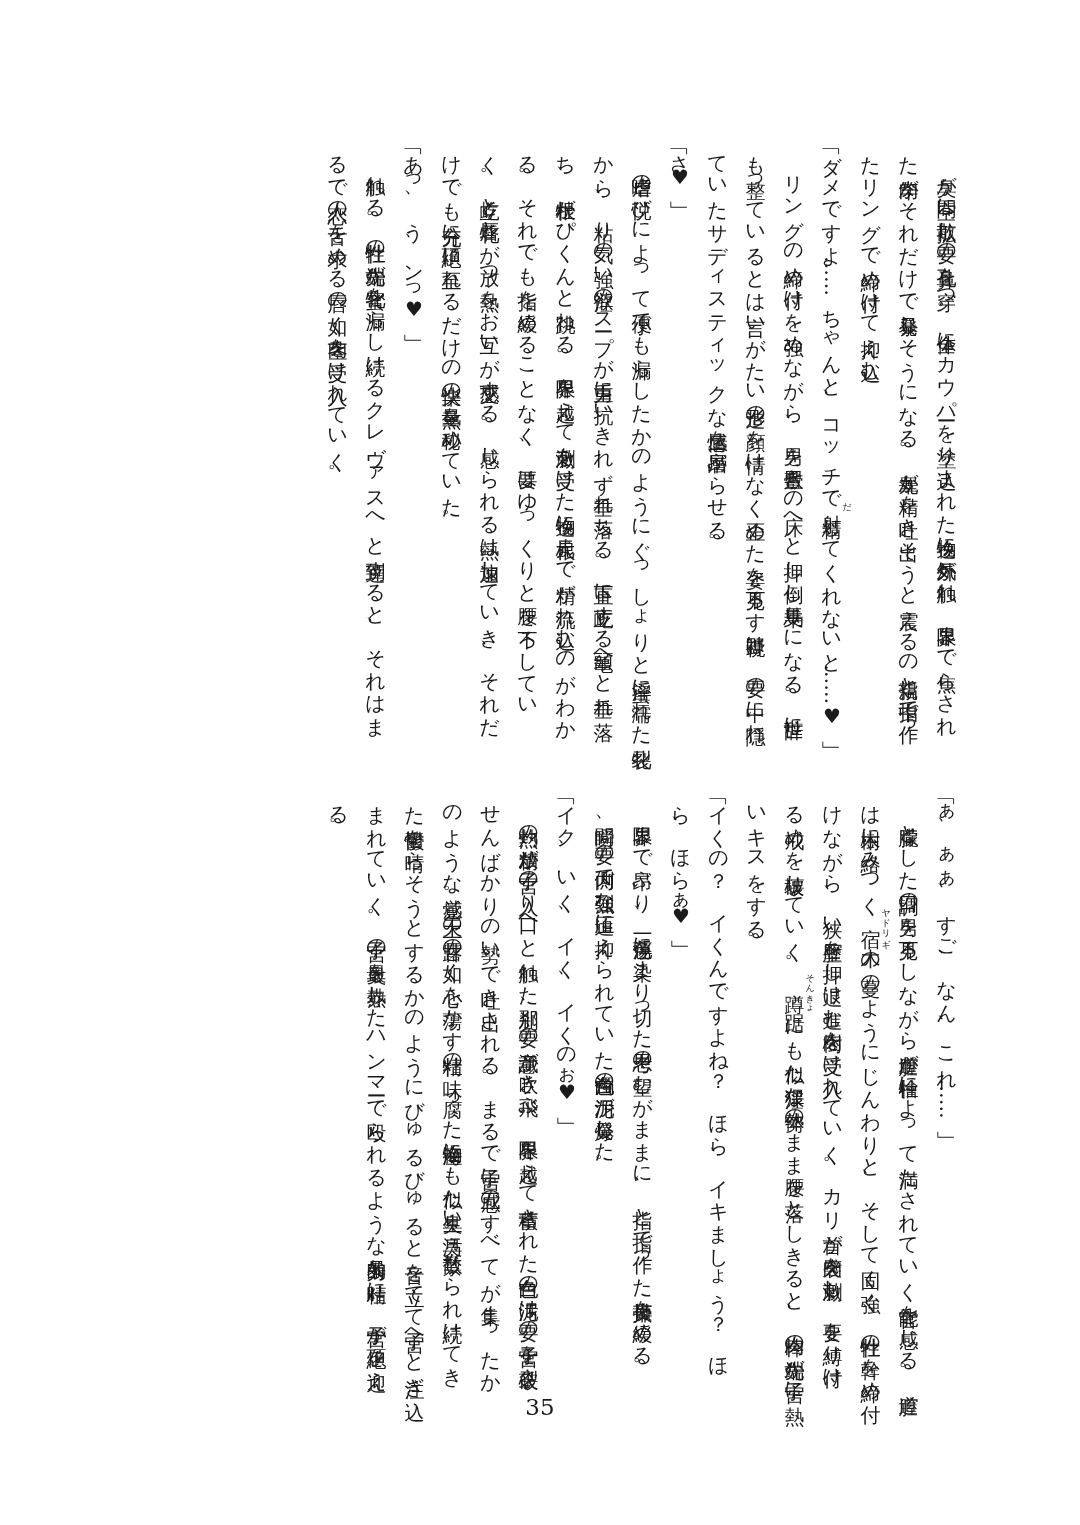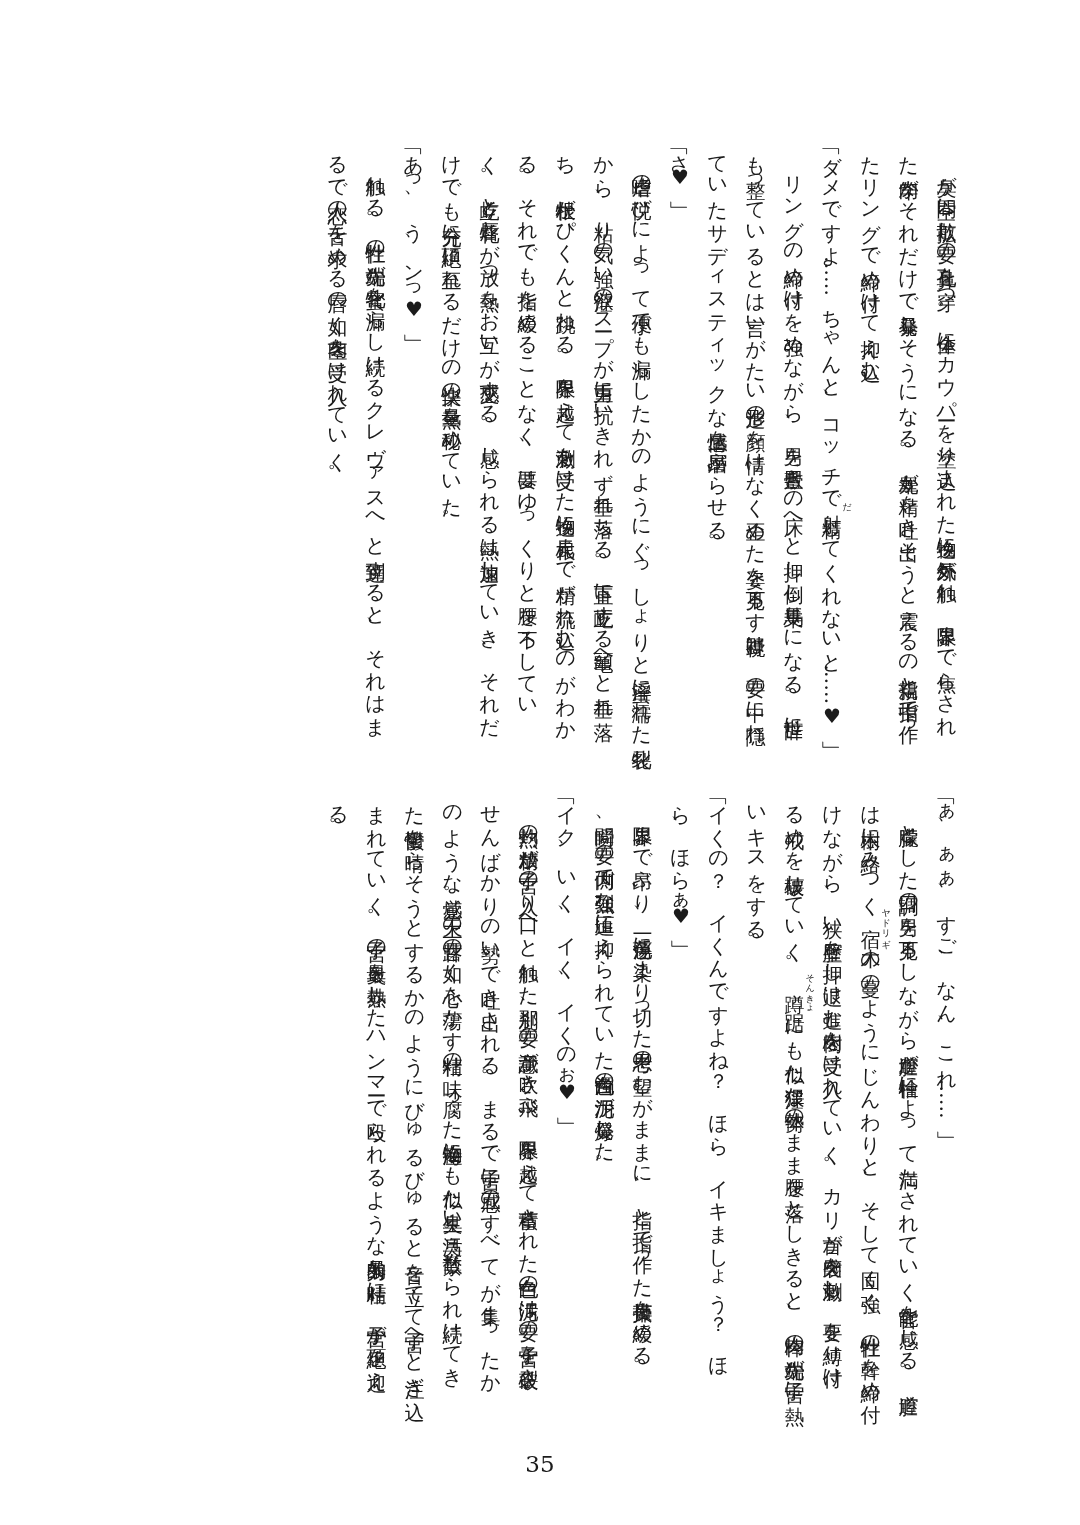--- a/index.html
+++ b/index.html
@@ -26,21 +26,21 @@
     white-space: normal;
   }
   .vblock p { margin: 0; padding: 0; }
   .vblock p.indent { text-indent: 20px; }
   .block-top    { top: 142px; right: 114px; }
   .block-bottom { top: 792px; right: 114px; }
   ruby { ruby-position: over; }
   ruby rt { font-size: 9px; letter-spacing: 0; }
   .page-number {
     position: absolute;
-    top: 1451px; left: 0;
+    top: 1394px; left: 0;
     width: 100%;
     text-align: center;
     font-size: 23px;
     color: #1b1b1b;
   }
 </style>
 </head>
 <body>
 
 <div class="page">

